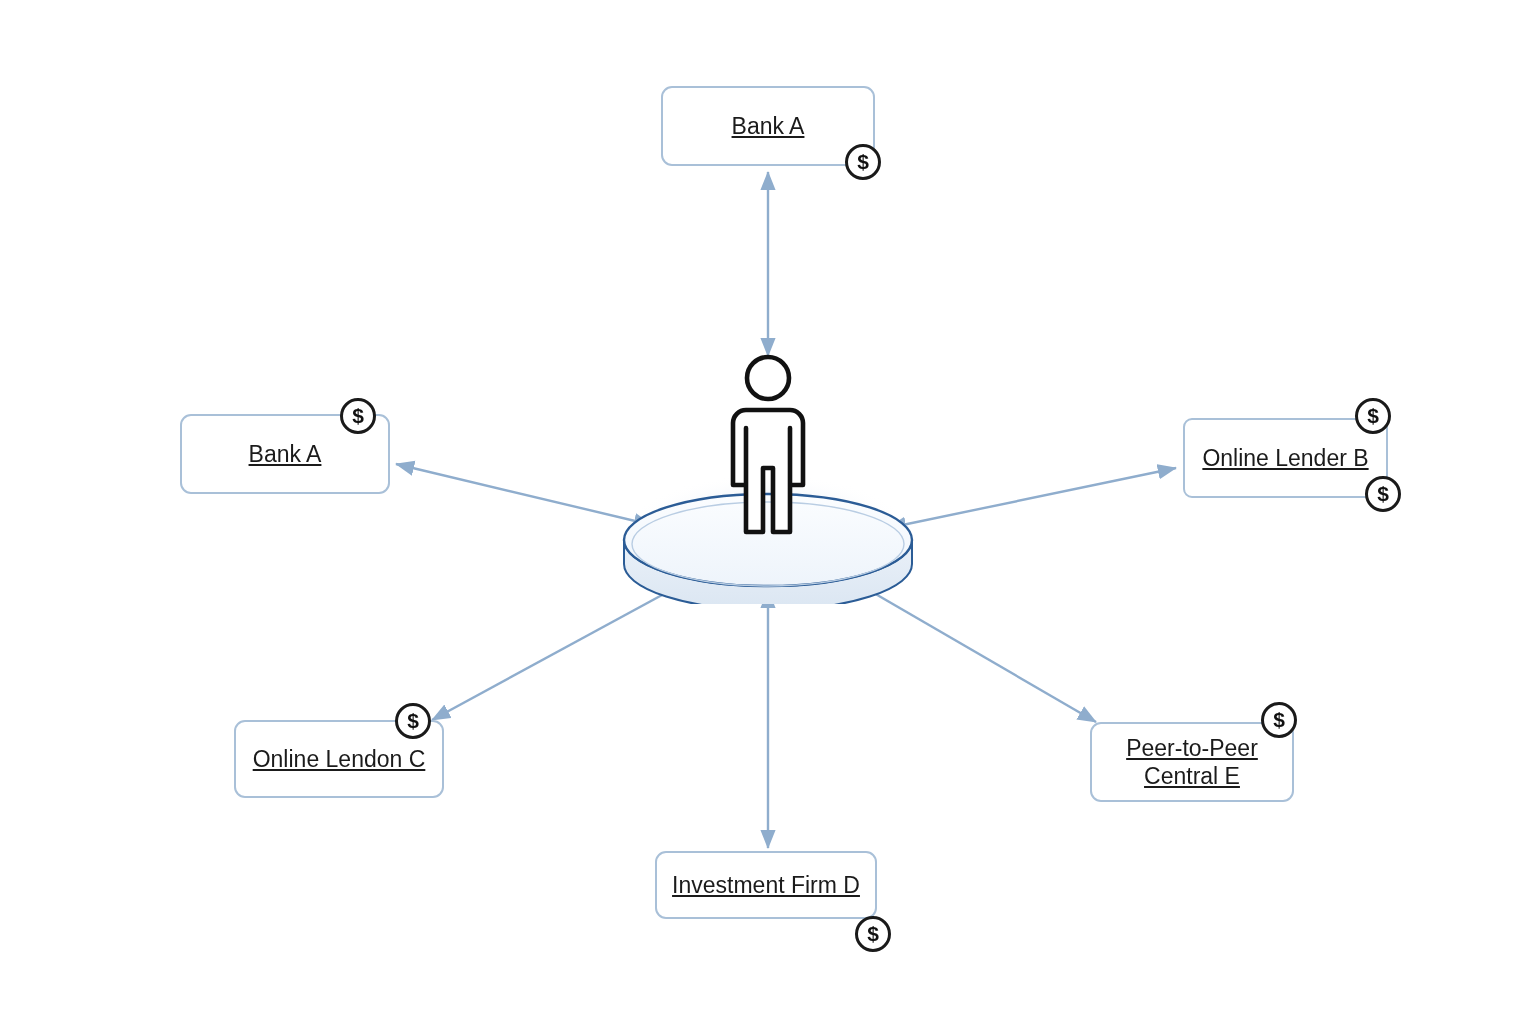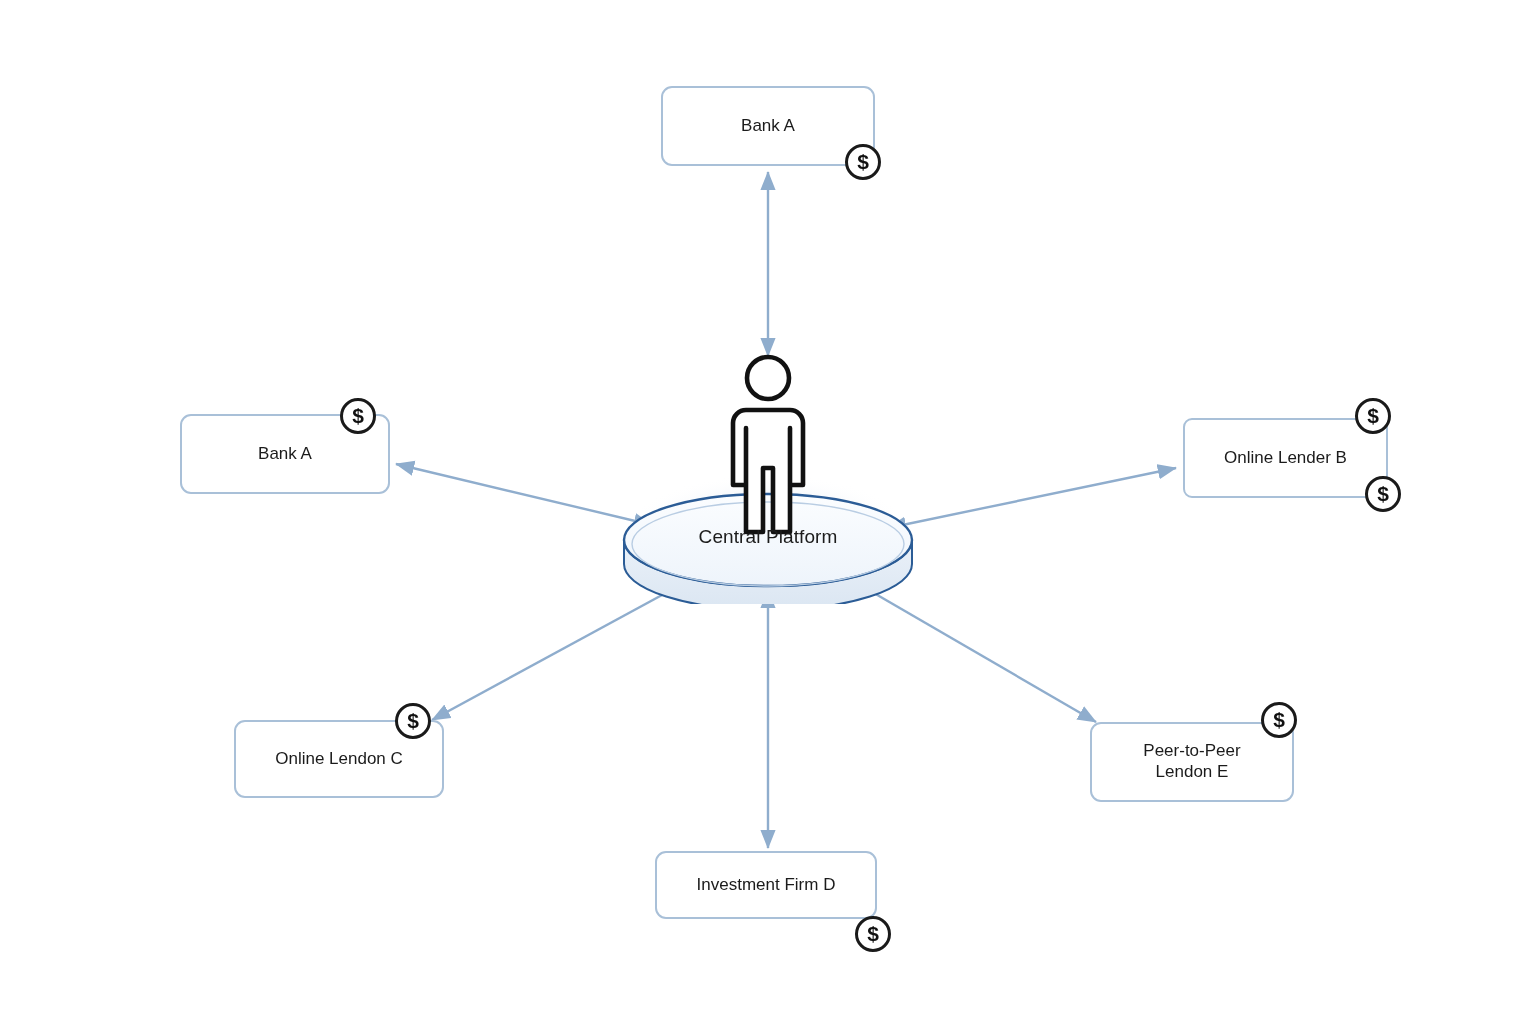--- a/index.html
+++ b/index.html
@@ -68,26 +68,27 @@
     box-sizing: border-box;
     border: 2px solid #a9c0d8;
     border-radius: 11px;
     background: #ffffff;
     display: flex;
     align-items: center;
     justify-content: center;
     z-index: 3;
   }
   .node-label {
-    font-size: 17px;
+    font-size: 23px;
     color: #1b1b1b;
     text-align: center;
     line-height: 1.22;
     padding: 0 14px;
     white-space: pre-line;
+    text-decoration: underline;
   }
 
   
   .coin {
     position: absolute;
     width: 36px;
     height: 36px;
     border-radius: 50%;
     background: #ffffff;
     border: 3px solid #1a1a1a;
@@ -159,21 +160,20 @@
 
       <ellipse cx="168" cy="196" rx="136" ry="42" fill="none" stroke="#b9cde3" stroke-width="1.4"></ellipse>
 
       <g fill="#ffffff" stroke="#111111" stroke-width="4.6" stroke-linejoin="round" stroke-linecap="round">
         <circle cx="168" cy="30" r="21"></circle>
         <path d="M 146 62 L 190 62 A 13 13 0 0 1 203 75 L 203 137 L 190 137 L 190 80
                  L 190 184 L 173 184 L 173 120 L 163 120 L 163 184 L 146 184 L 146 80
                  L 146 137 L 133 137 L 133 75 A 13 13 0 0 1 146 62 Z"></path>
       </g>
     </svg>
-    <div class="platform-label">Central Platform</div>
   </div>
 
   <div class="node" style="left:661px; top:86px; width:214px; height:80px;">
     <div class="node-label">Bank A</div>
   </div>
   <div class="coin" style="left:845px; top:144px;">
     <span>$</span>
   </div>
 
   <div class="node" style="left:180px; top:414px; width:210px; height:80px;">
@@ -202,19 +202,19 @@
 
   <div class="node" style="left:655px; top:851px; width:222px; height:68px;">
     <div class="node-label">Investment Firm D</div>
   </div>
   <div class="coin" style="left:855px; top:916px;">
     <span>$</span>
   </div>
 
   <div class="node" style="left:1090px; top:722px; width:204px; height:80px;">
     <div class="node-label">Peer-to-Peer
-Lendon E</div>
+Central E</div>
   </div>
   <div class="coin" style="left:1261px; top:702px;">
     <span>$</span>
   </div>
 
 </div>
 
 </body></html>

